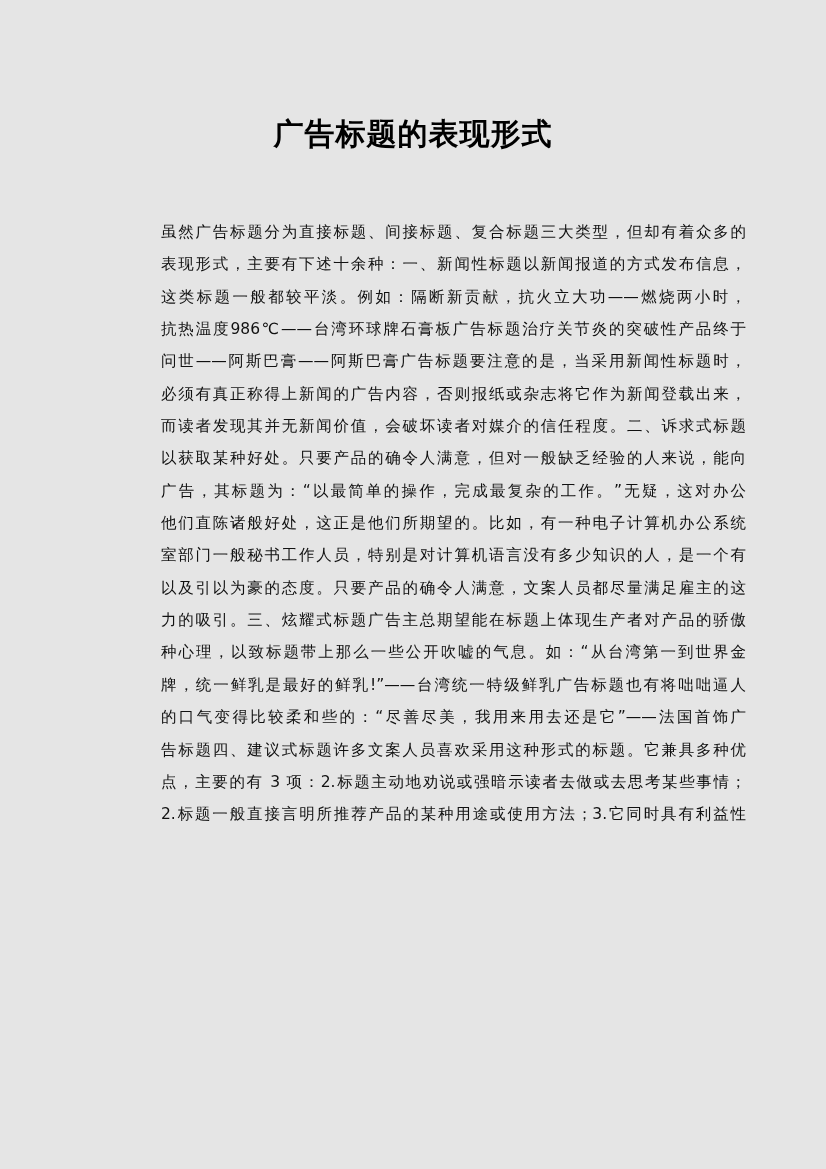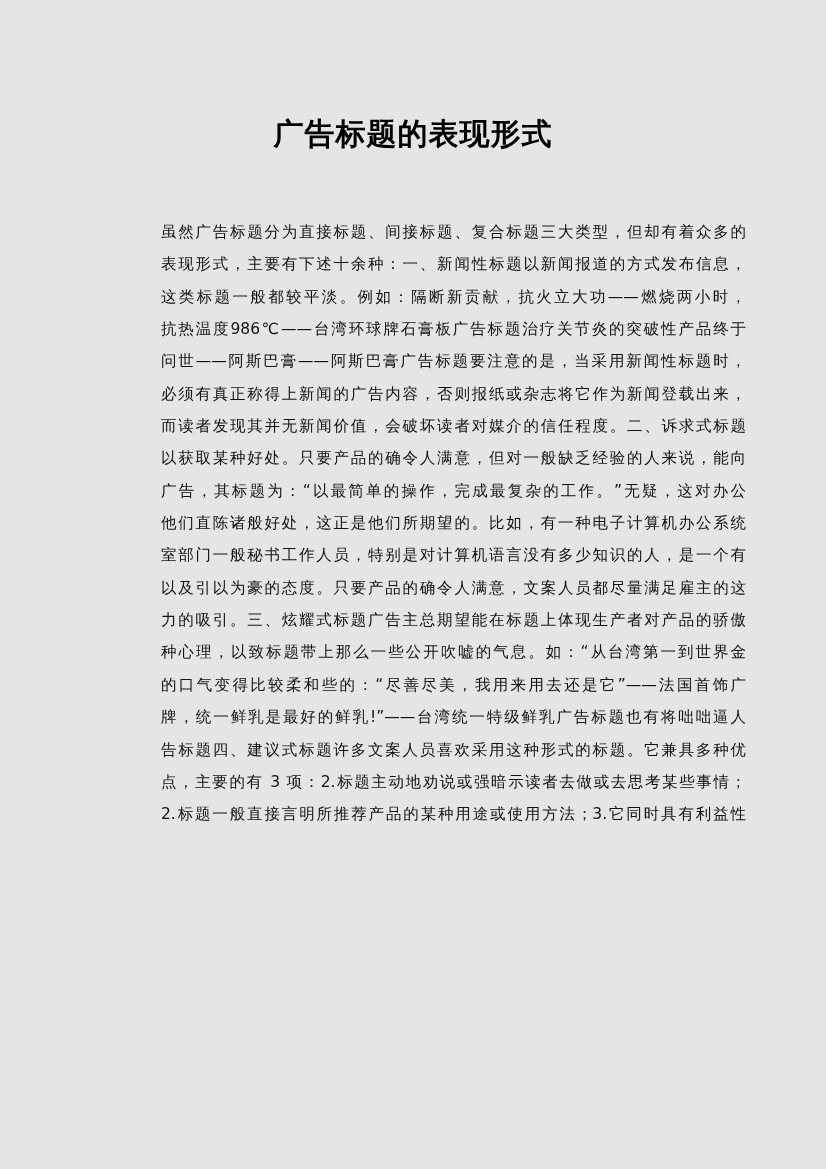--- a/index.html
+++ b/index.html
@@ -34,19 +34,19 @@
     <div class="line">问世——阿斯巴膏——阿斯巴膏广告标题要注意的是，当采用新闻性标题时，</div>
     <div class="line">必须有真正称得上新闻的广告内容，否则报纸或杂志将它作为新闻登载出来，</div>
     <div class="line">而读者发现其并无新闻价值，会破坏读者对媒介的信任程度。二、诉求式标题</div>
     <div class="line">以获取某种好处。只要产品的确令人满意，但对一般缺乏经验的人来说，能向</div>
     <div class="line">广告，其标题为：“以最简单的操作，完成最复杂的工作。”无疑，这对办公</div>
     <div class="line">他们直陈诸般好处，这正是他们所期望的。比如，有一种电子计算机办公系统</div>
     <div class="line">室部门一般秘书工作人员，特别是对计算机语言没有多少知识的人，是一个有</div>
     <div class="line">以及引以为豪的态度。只要产品的确令人满意，文案人员都尽量满足雇主的这</div>
     <div class="line">力的吸引。三、炫耀式标题广告主总期望能在标题上体现生产者对产品的骄傲</div>
     <div class="line">种心理，以致标题带上那么一些公开吹嘘的气息。如：“从台湾第一到世界金</div>
+    <div class="line">牌，统一鲜乳是最好的鲜乳!”——台湾统一特级鲜乳广告标题也有将咄咄逼人</div>
     <div class="line">的口气变得比较柔和些的：“尽善尽美，我用来用去还是它”——法国首饰广</div>
-    <div class="line">牌，统一鲜乳是最好的鲜乳!”——台湾统一特级鲜乳广告标题也有将咄咄逼人</div>
     <div class="line">告标题四、建议式标题许多文案人员喜欢采用这种形式的标题。它兼具多种优</div>
     <div class="line">点，主要的有 3 项：2.标题主动地劝说或强暗示读者去做或去思考某些事情；</div>
     <div class="line">2.标题一般直接言明所推荐产品的某种用途或使用方法；3.它同时具有利益性</div>
   </div>
 </div>
 
 </body></html>

